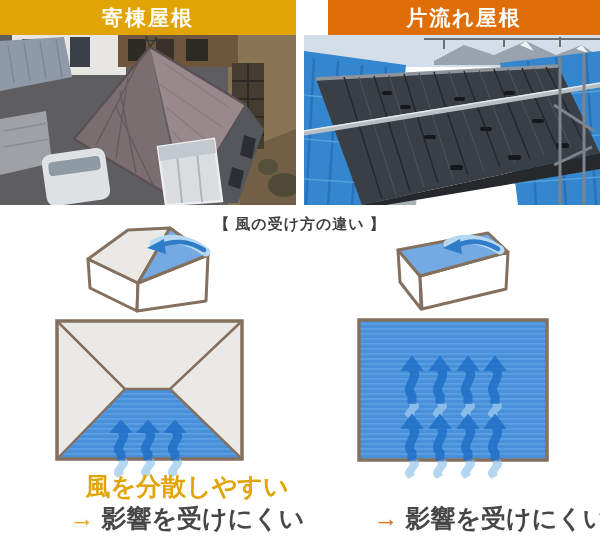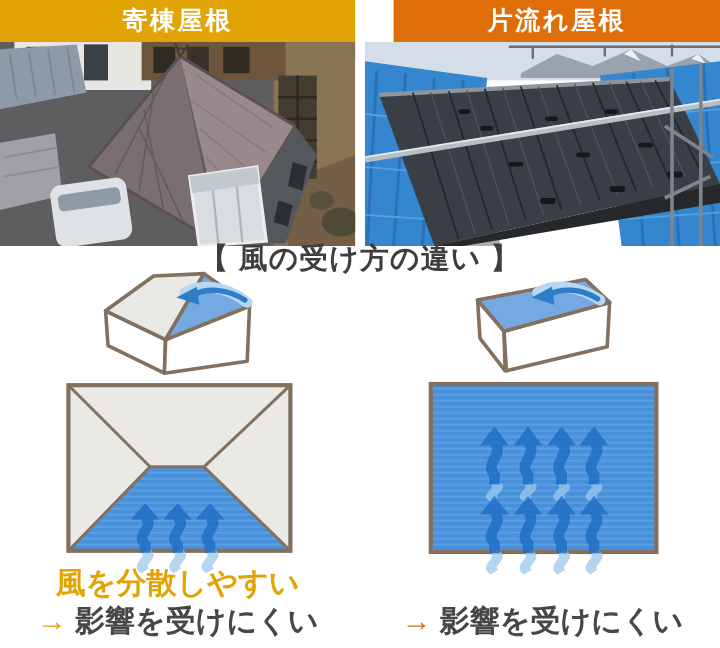--- a/index.html
+++ b/index.html
@@ -4,24 +4,24 @@
 <style>
   html,body{margin:0;padding:0;background:#fff;}
   .page{position:relative;width:600px;height:540px;background:#ffffff;overflow:hidden;
         font-family:"Liberation Sans","DejaVu Sans",sans-serif;}
   .col{position:absolute;top:0;width:296px;}
   .colL{left:0;} .colR{left:304px;}
   .hdr{height:50px;line-height:35px;text-align:center;color:#fff;font-size:21px;font-weight:bold;letter-spacing:2px;}
   .hdrL{background:var(--amber);}
   .hdrR{background:var(--orange);margin-left:24px;}
   .photo{position:absolute;top:35px;left:0;width:296px;height:170px;display:block;}
-  .sec-title{position:absolute;top:199px;left:0;width:600px;text-align:center;
-             font-size:24px;font-weight:bold;color:var(--title_dark);letter-spacing:1px;white-space:nowrap;}
+  .sec-title{position:absolute;top:215px;left:0;width:600px;text-align:center;
+             font-size:15px;font-weight:bold;color:var(--title_dark);letter-spacing:1px;white-space:nowrap;}
   .diagram{position:absolute;left:0;top:225px;width:600px;height:265px;display:block;}
-  .cap{position:absolute;width:296px;text-align:center;font-weight:bold;font-size:25px;line-height:30px;white-space:nowrap;}
+  .cap{position:absolute;width:296px;text-align:center;font-weight:bold;font-size:25px;line-height:30px;white-space:nowrap;padding-left:39px;}
   .cap1L{left:0;top:471px;color:var(--amber);}
   .cap1R{left:304px;top:471px;color:var(--orange);}
   .cap2L{left:0;top:503px;color:var(--text_dark);text-align:center;}
   .cap2R{left:304px;top:503px;color:var(--text_dark);}
   .cap2L .arr{color:var(--amber);} .cap2R .arr{color:var(--orange);}
   
   .wall{fill:#ffffff;stroke:var(--outline);stroke-width:3;stroke-linejoin:round;}
   .rgray{fill:var(--face_gray);stroke:var(--outline);stroke-width:3;stroke-linejoin:round;}
   .rblue{fill:#74A9E2;stroke:var(--outline);stroke-width:3;stroke-linejoin:round;}
   .pgray{fill:var(--face_gray);}

